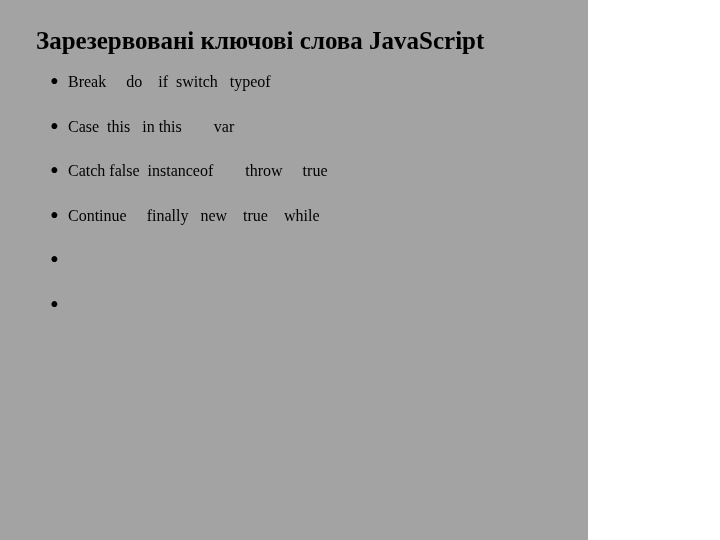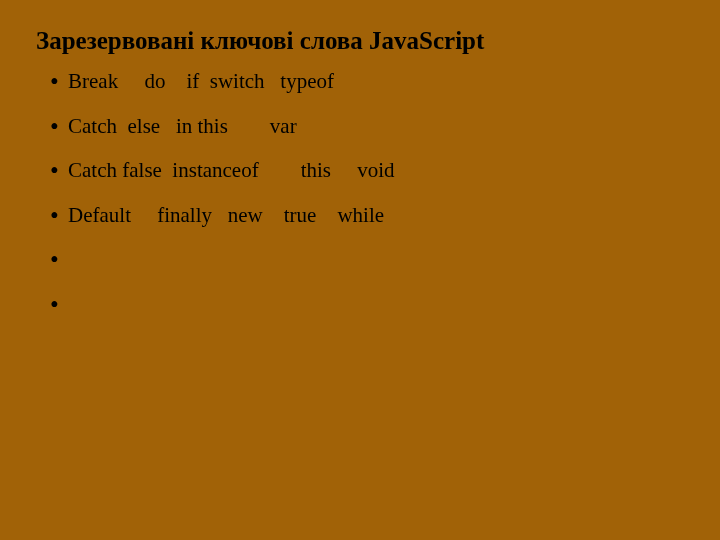--- a/index.html
+++ b/index.html
@@ -13,23 +13,23 @@
     font-family: "Liberation Serif", "DejaVu Serif", serif;
     color: #000000;
     overflow: hidden;
     position: relative;
   }
 
   .slide {
     position: absolute;
     left: 0;
     top: 0;
-    width: 720px;
+    width: 588px;
     height: 540px;
-    background: #a16207;
+    background: #a3a3a3;
   }
 
   .slide-title {
     position: absolute;
     left: 36px;
     top: 26px;
     font-size: 25px;
     font-weight: bold;
     line-height: 30px;
     letter-spacing: 0px;
@@ -54,52 +54,52 @@
     left: 50px;
     top: 0;
     font-size: 25px;
     line-height: 31px;
   }
 
   .bullet-text {
     position: absolute;
     left: 68px;
     top: 0;
-    font-size: 21px;
+    font-size: 16px;
     line-height: 31px;
     white-space: pre;
   }
 </style>
 </head>
 <body>
 
 <div class="slide">
 
   <div class="slide-title">Зарезервовані ключові слова JavaScript</div>
 
   <div class="bullet-list">
 
     <div class="bullet-row">
       <span class="bullet-marker">•</span>
       <span class="bullet-text">Break     do    if  switch   typeof</span>
     </div>
 
     <div class="bullet-row">
       <span class="bullet-marker">•</span>
-      <span class="bullet-text">Catch  else   in this        var</span>
+      <span class="bullet-text">Case  this   in this        var</span>
     </div>
 
     <div class="bullet-row">
       <span class="bullet-marker">•</span>
-      <span class="bullet-text">Catch false  instanceof        this     void</span>
+      <span class="bullet-text">Catch false  instanceof        throw     true</span>
     </div>
 
     <div class="bullet-row">
       <span class="bullet-marker">•</span>
-      <span class="bullet-text">Default     finally   new    true    while</span>
+      <span class="bullet-text">Continue     finally   new    true    while</span>
     </div>
 
     <div class="bullet-row">
       <span class="bullet-marker">•</span>
     </div>
 
     <div class="bullet-row">
       <span class="bullet-marker">•</span>
     </div>
 

